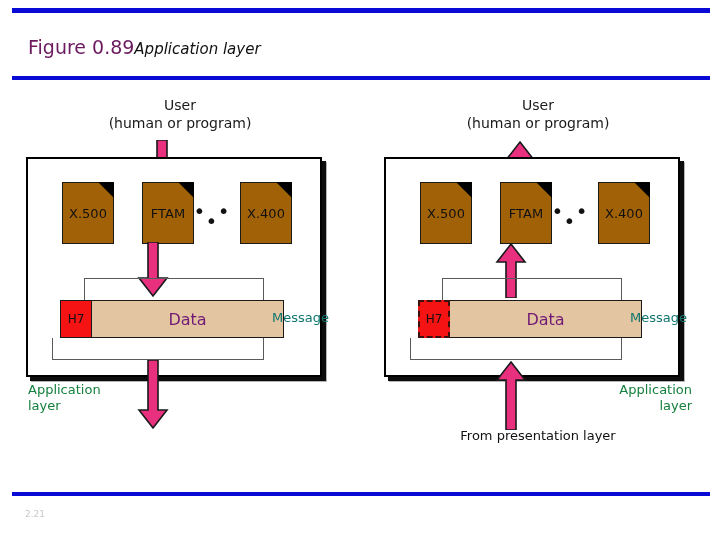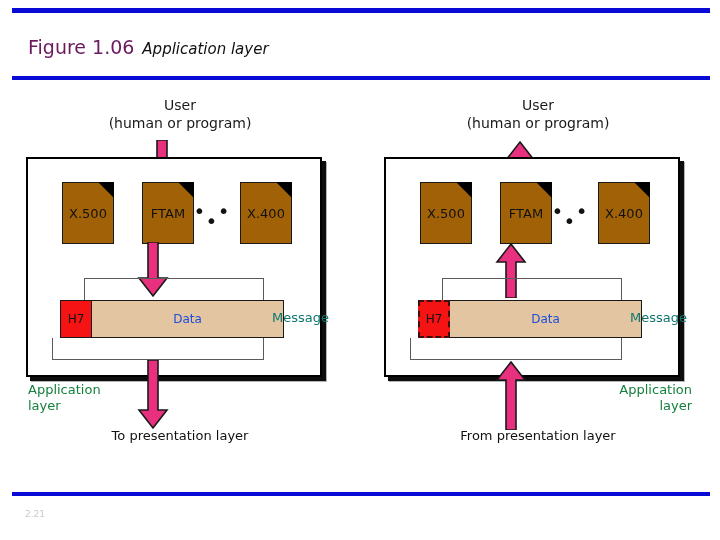--- a/index.html
+++ b/index.html
@@ -34,21 +34,20 @@
     font-size: 19px;
     color: #6b1a5e;
     font-family: "DejaVu Sans", sans-serif;
     white-space: nowrap;
   }
   .fig-title .fig-sub {
     color: #111111;
     font-style: italic;
     font-size: 15px;
     font-weight: normal;
-    margin-left: 8px;
   }
 
   .page-num {
     position: absolute;
     left: 25px;
     top: 509px;
     font-size: 9px;
     color: #c9c9c9;
     font-family: "DejaVu Sans", sans-serif;
   }
@@ -184,22 +183,22 @@
   .msg-header.dashed { border: 2px dashed #3d1010; }
   .msg-data {
     flex: 1;
     background: #e4c5a2;
     border: 1px solid #1a1a1a;
     border-left: none;
     box-sizing: border-box;
     display: flex;
     align-items: center;
     justify-content: center;
-    font-size: 12px;
-    color: #1d4ed8;
+    font-size: 16px;
+    color: #701a75;
     font-family: "DejaVu Sans", sans-serif;
   }
   .msg-caption {
     position: absolute;
     left: 268px;
     top: 214px;
     font-size: 13px;
     color: #0f766e;
     white-space: nowrap;
     font-family: "DejaVu Sans", sans-serif;
@@ -234,21 +233,21 @@
 
   
   .arrow-svg { position: absolute; }
 </style>
 </head>
 <body>
 
 <div class="rule rule-top"></div>
 
 <div class="fig-title">
-  <span>Figure 1.06</span><span class="fig-sub">Application layer</span>
+  <span>Figure 0.89</span><span class="fig-sub">Application layer</span>
 </div>
 
 <div class="rule rule-mid"></div>
 <div class="rule rule-bottom"></div>
 
 <div class="page-num">2.21</div>
 
 <div class="diagram left">
 
   <div class="user-label">
@@ -292,21 +291,20 @@
 
   <svg class="arrow-svg" style="left:133px; top:264px;" width="32" height="70" viewBox="0 0 32 70">
     <polygon points="11,0 21,0 21,50 30,50 16,68 2,50 11,50" fill="#e8307f" stroke="#1a1a1a" stroke-width="1.6"></polygon>
   </svg>
 
   <div class="layer-name al-left">
     <span>Application</span><br>
     <span>layer</span>
   </div>
 
-  <div class="pres-caption shift-l">To presentation layer</div>
 </div>
 
 <div class="diagram right">
 
   <div class="user-label">
     <span>User</span>
     <span class="l2">(human or program)</span>
   </div>
 
   <svg class="arrow-svg" style="left:142px; top:44px;" width="32" height="50" viewBox="0 0 32 50">

